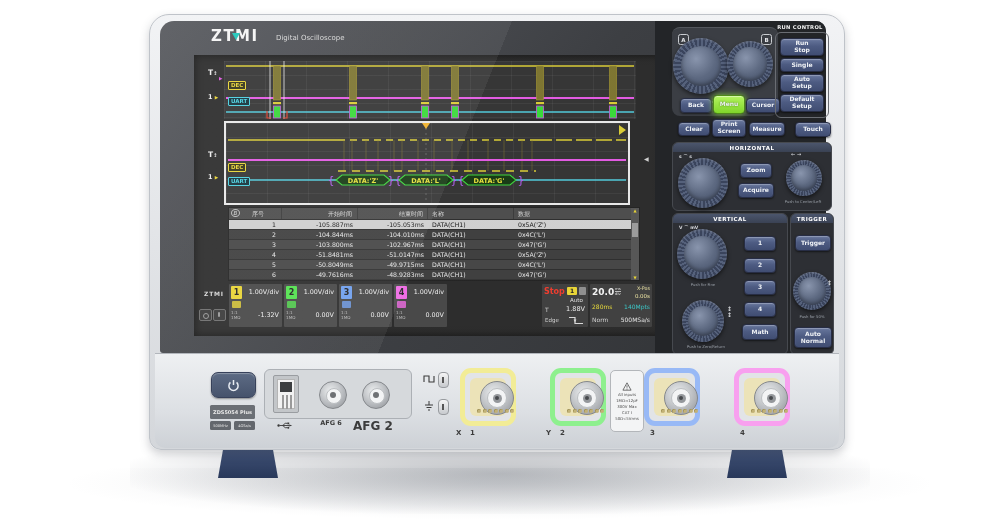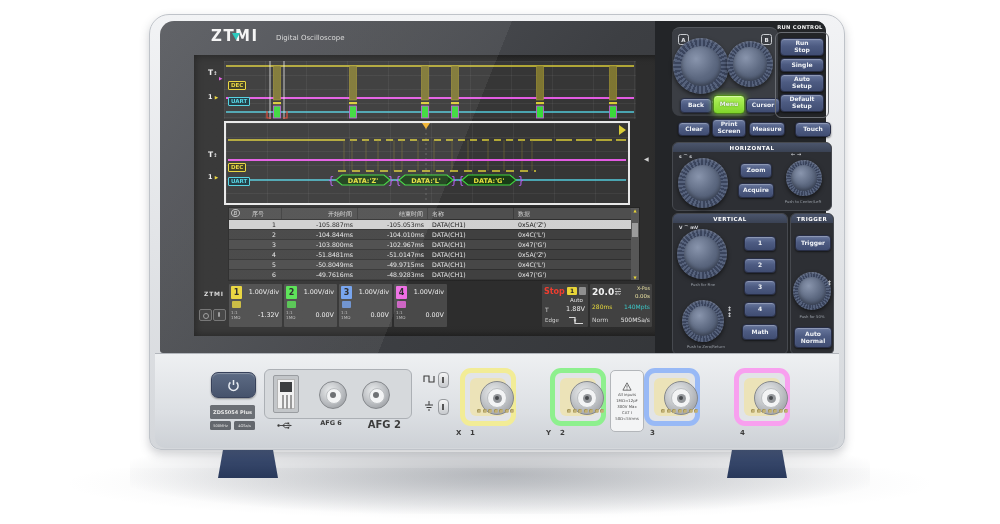--- a/index.html
+++ b/index.html
@@ -447,21 +447,21 @@
         </div>
       </div>
       <svg class="abs" style="left:122px;top:67px;" width="16" height="9" viewBox="0 0 16 9">
         <circle cx="1.6" cy="4.5" r="1.2" fill="#3a3a3a"></circle>
         <path d="M2.8,4.5 H12.2 M5.8,4.5 L8.2,2.3 H10.6 M5.8,4.5 L8.2,6.7 H10.6" stroke="#3a3a3a" stroke-width=".9" fill="none"></path>
         <rect x="10.4" y="1.5" width="1.8" height="1.8" fill="#3a3a3a"></rect>
         <circle cx="11.3" cy="6.7" r="1" fill="#3a3a3a"></circle>
         <polygon points="12.2,3.5 15.2,4.5 12.2,5.5" fill="#3a3a3a"></polygon>
       </svg>
       <span class="abs jlabel" style="left:156px;top:65px;width:40px;text-align:center;font-size:6.5px;">AFG 6</span>
-      <span class="abs jlabel" style="left:206px;top:65px;width:40px;text-align:right;font-size:10px;">AFG 2</span>
+      <span class="abs jlabel" style="left:198px;top:65px;width:40px;text-align:left;font-size:12px;">AFG 2</span>
 
       <svg class="abs" style="left:268px;top:21px;" width="12" height="8" viewBox="0 0 12 8">
         <path d="M1,7 V1 H6 V7 H11 V1" stroke="#3a3a3a" stroke-width="1.1" fill="none"></path>
       </svg>
       <div class="abs calpill" style="left:283px;top:18px;">
           <i></i>
         </div>
       <svg class="abs" style="left:268px;top:47px;" width="12" height="10" viewBox="0 0 12 10">
         <path d="M6,0 V4 M2,4 H10 M3.5,6.5 H8.5 M5,9 H7" stroke="#3a3a3a" stroke-width="1" fill="none"></path>
       </svg>

